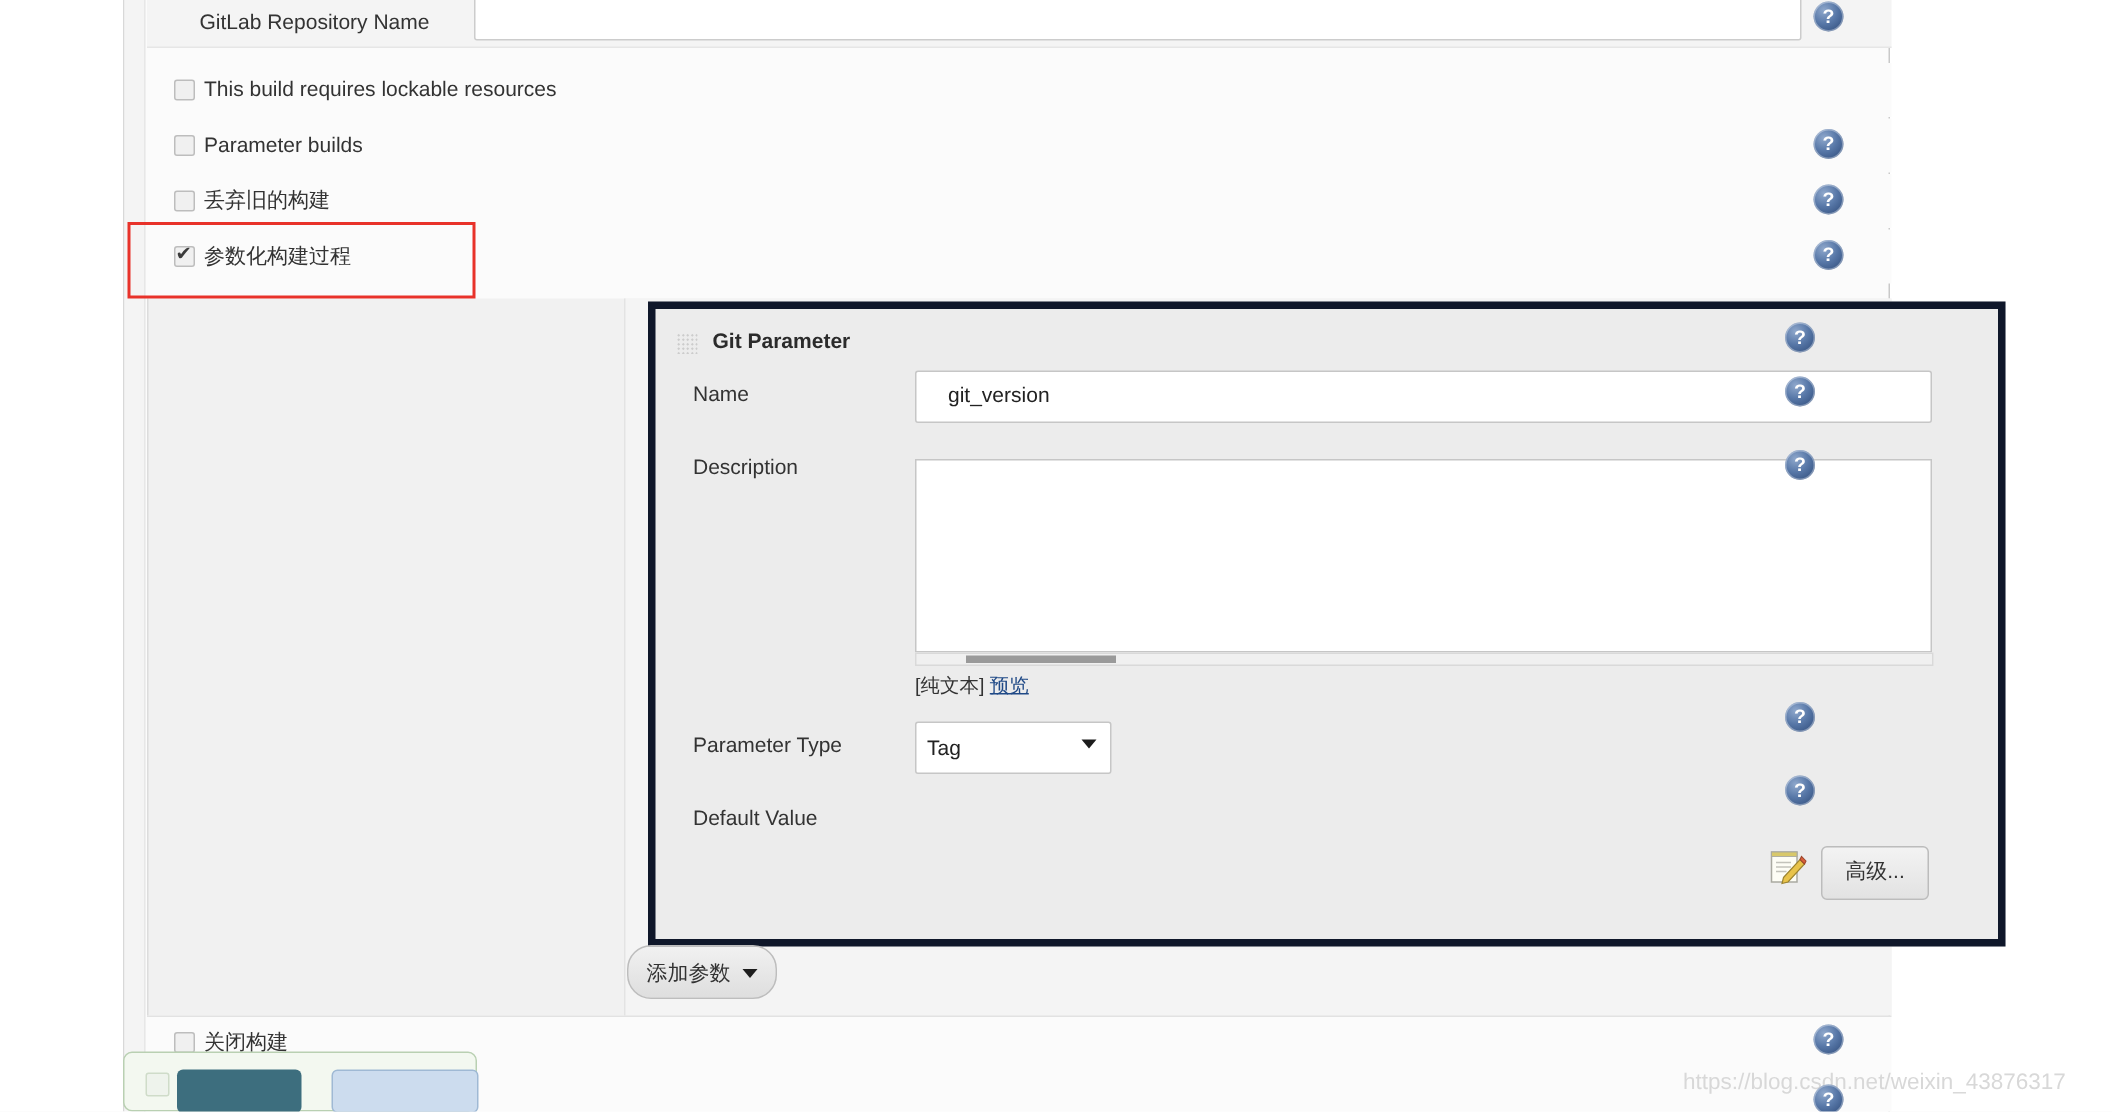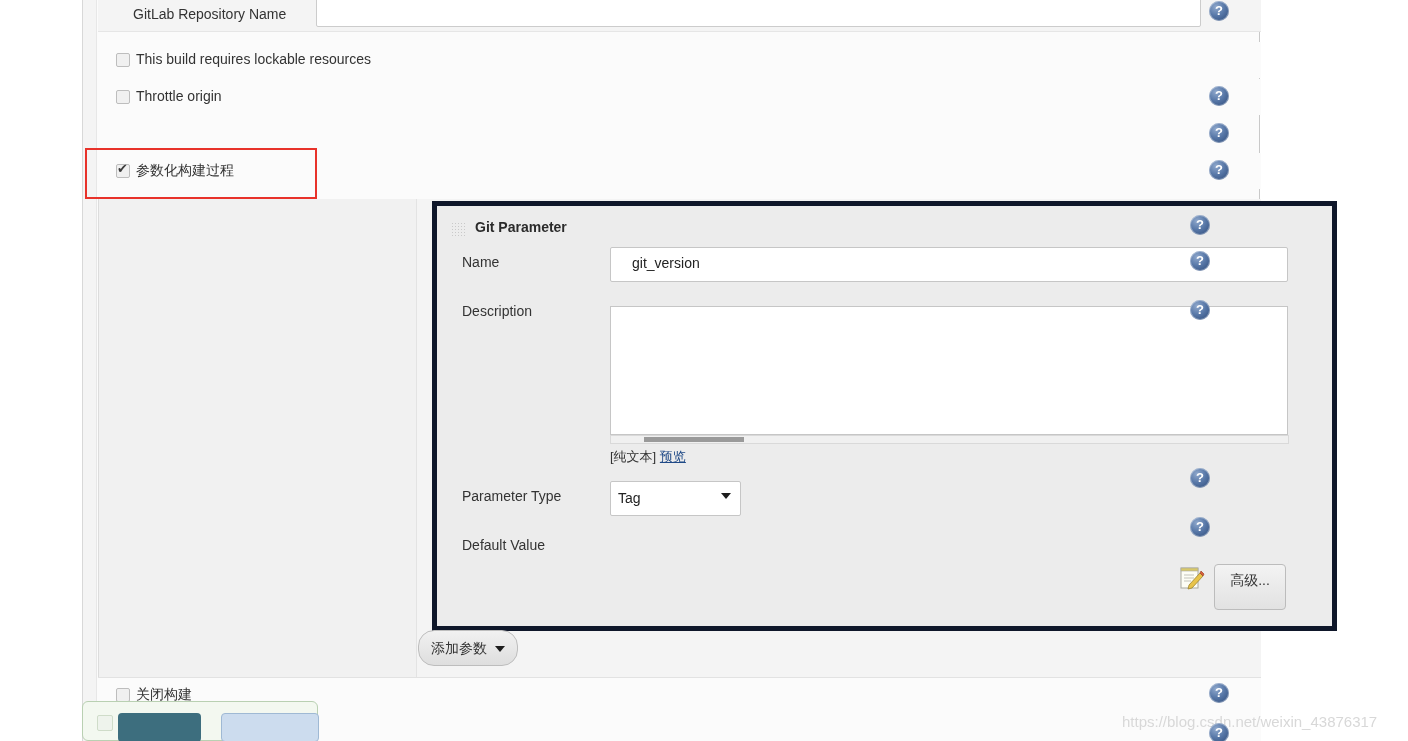--- a/index.html
+++ b/index.html
@@ -288,21 +288,21 @@
     left: 741px;
     top: 358px;
     width: 28px;
     height: 28px;
   }
   #advanced-btn {
     position: absolute;
     left: 777px;
     top: 358px;
     width: 72px;
-    height: 46px;
+    height: 36px;
     background: linear-gradient(#f3f3f3, #e2e2e2);
     border: 1px solid #bcbcbc;
     border-radius: 4px;
     box-sizing: border-box;
     font-size: 14px;
     color: #333;
     text-align: center;
     line-height: 30px;
     cursor: pointer;
   }
@@ -453,23 +453,27 @@
     <div class="inp"></div>
   </div>
 
   <div class="chk-row plain" style="top:42px;">
     <span class="chk-box"></span>
     <span class="chk-label">This build requires lockable resources</span>
   </div>
 
   <div class="chk-row plain" style="top:79px;">
     <span class="chk-box"></span>
-    <span class="chk-label">Throttle origin</span>
-  </div>
-
+    <span class="chk-label">Parameter builds</span>
+  </div>
+
+  <div class="chk-row plain" style="top:116px;">
+    <span class="chk-box"></span>
+    <span class="chk-label">丢弃旧的构建</span>
+  </div>
 
   <div class="chk-row plain" style="top:153px;">
     <span class="chk-box checked"></span>
     <span class="chk-label">参数化构建过程</span>
   </div>
 
   <div id="param-area">
     <div id="param-left-rail"></div>
 
     <div id="param-block">

